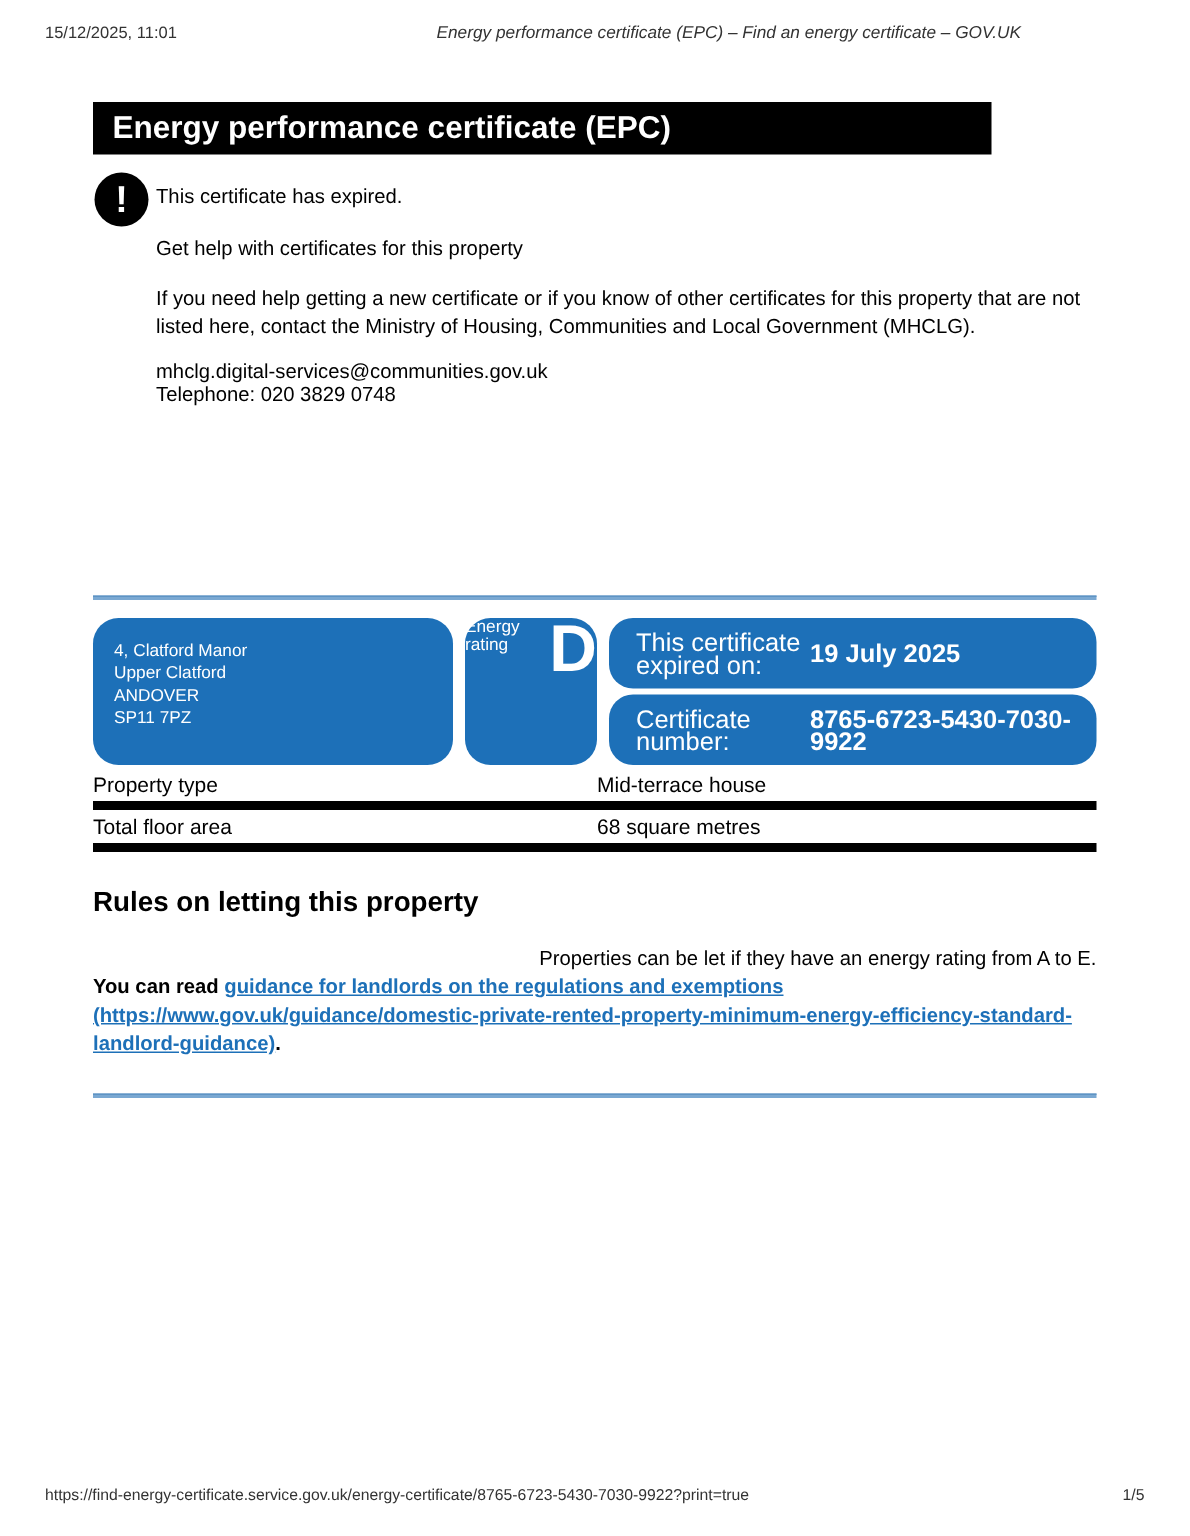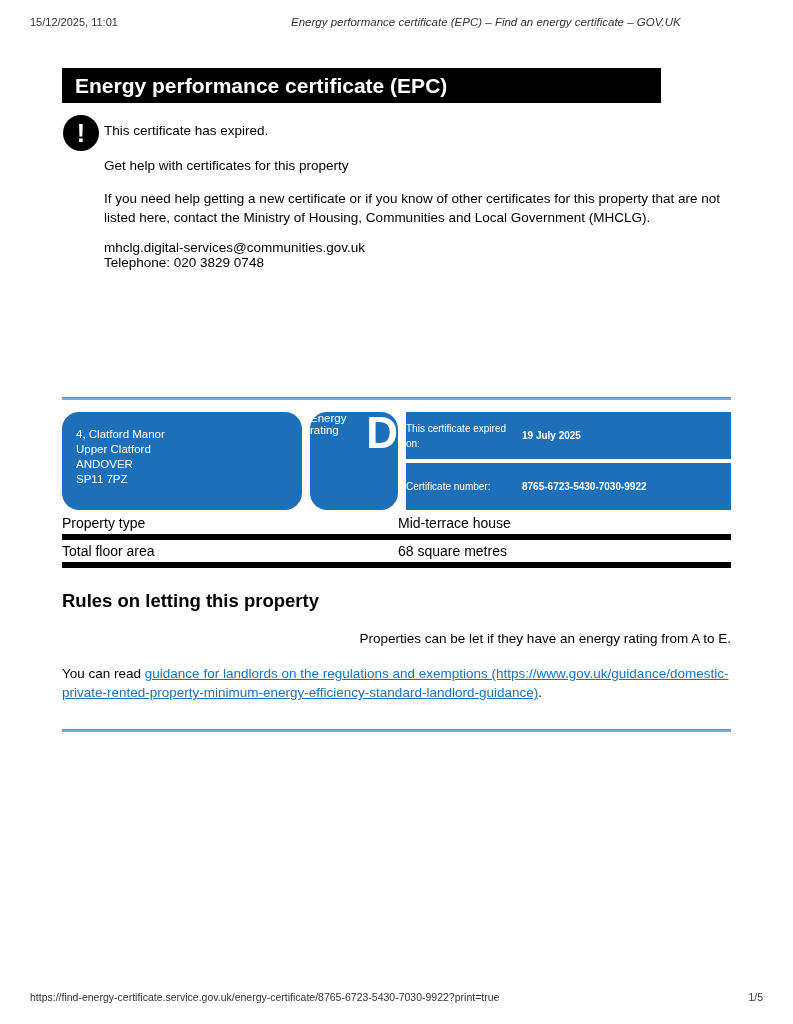--- a/index.html
+++ b/index.html
@@ -45,34 +45,34 @@
   .summary { position:absolute; top:412px; left:62px; width:669px; height:98px; display:flex; gap:8px; }
   .box { background:#1d70b8; color:#fff;border-radius:17px; }
   .box-address { width:240px; padding:15px 14px; font-size:11.5px; line-height:15px; }
   .box-rating { width:88px; display:flex; padding-top:0; }
   .box-rating .rating-label { font-size:11.5px; }
   .box-rating .rating-value { font-size:44px; font-weight:bold; line-height:46px; margin-top:-2px; }
   .box-meta { flex:1; display:flex; flex-direction:column; gap:4px; background:transparent; }
   .box-meta .cell {
     flex:1; background:#1d70b8; color:#fff; display:grid;
     grid-template-columns:116px 1fr; align-items:center;
-    padding:0 10px 0 0; font-size:10px; line-height:15px;
+    padding:0 10px 0 18px; font-size:17px; line-height:15px;border-radius:16px;
   }
   .box-meta .cell .value { font-weight:bold; }
 
   
   .details { position:absolute; top:512px; left:62px; width:669px; font-size:14px; }
   .details .row { display:flex; border-bottom:6px solid #000000; height:28px; align-items:center; }
   .details .label { width:336px; }
 
   
   .letting { position:absolute; top:590px; left:62px; width:669px; font-size:13.5px; }
   .letting h2 { font-size:18.5px; font-weight:bold; line-height:22px; }
   .letting .p-rating-rule { margin-top:17px; line-height:19px;text-align:right; }
-  .letting .p-guidance { margin-top:16px; line-height:19px; max-width:669px; }
+  .letting .p-guidance { margin-top:0; line-height:19px; max-width:669px;font-weight:bold; }
   .letting a { color:#1d70b8; text-decoration:underline; }
 </style>
 </head>
 <body>
 
 <div class="page">
 
   <div class="print-header-date">15/12/2025, 11:01</div>
   <div class="print-header-title">Energy performance certificate (EPC) – Find an energy certificate – GOV.UK</div>
 

